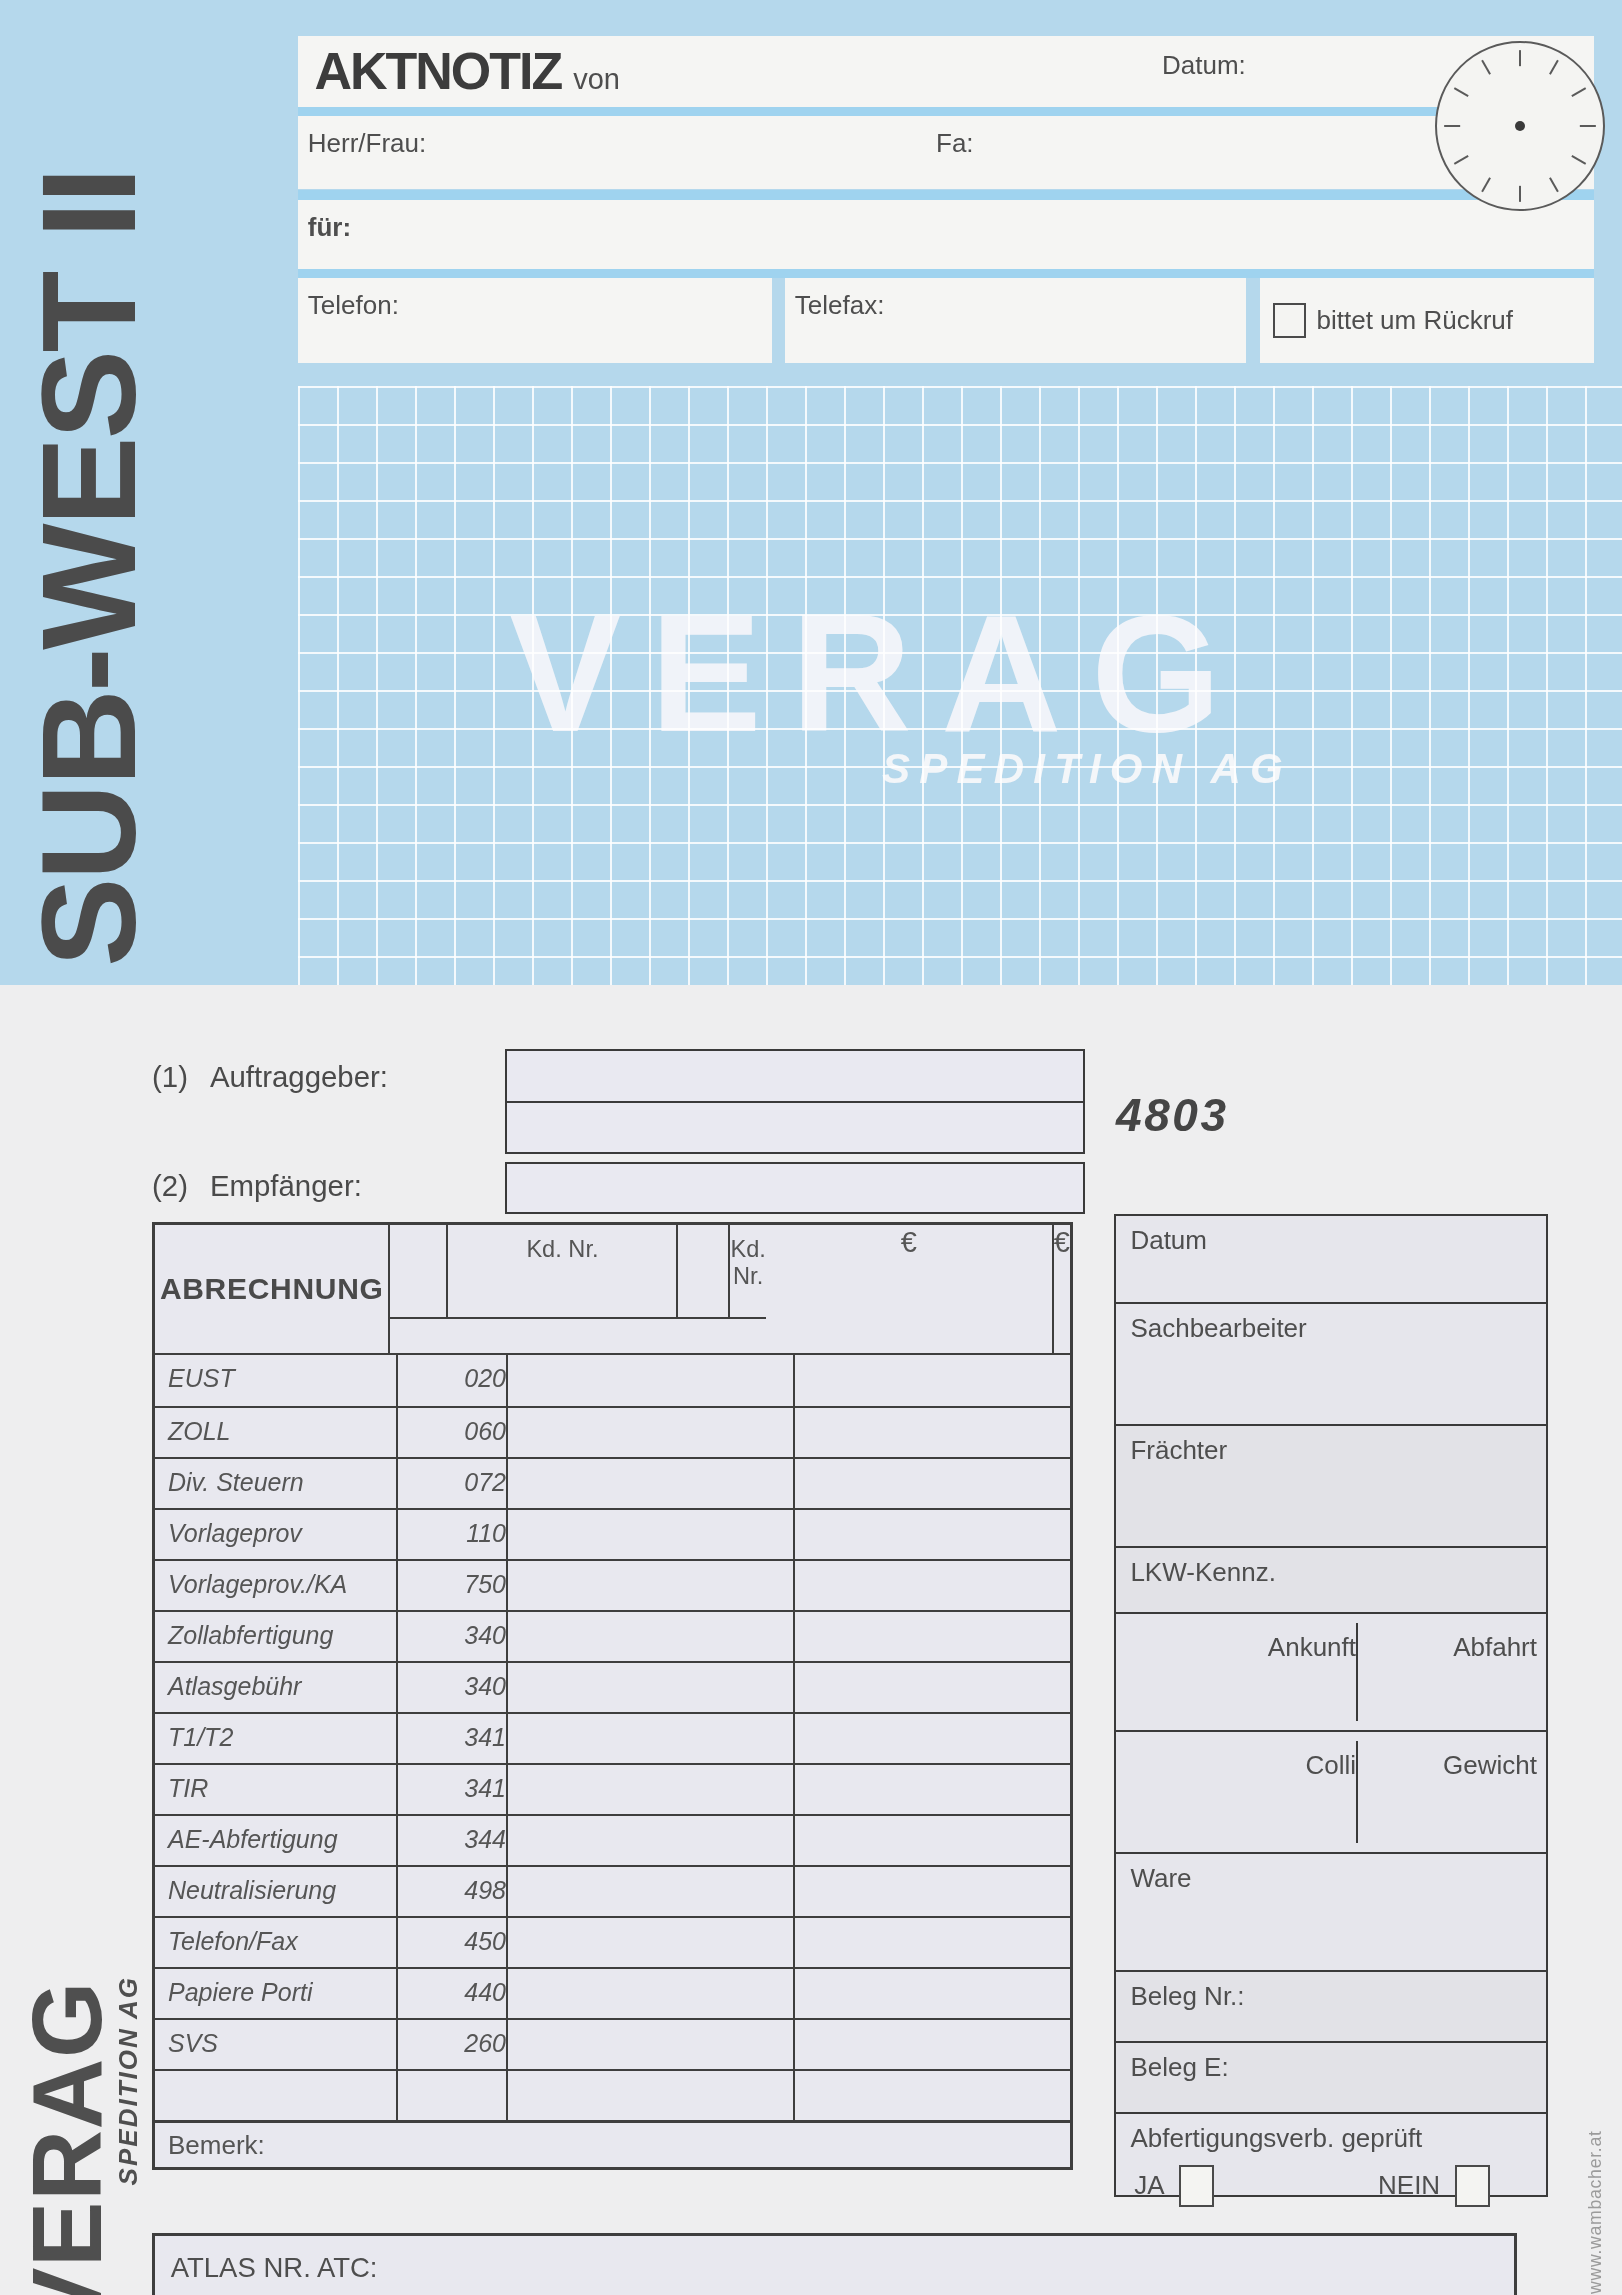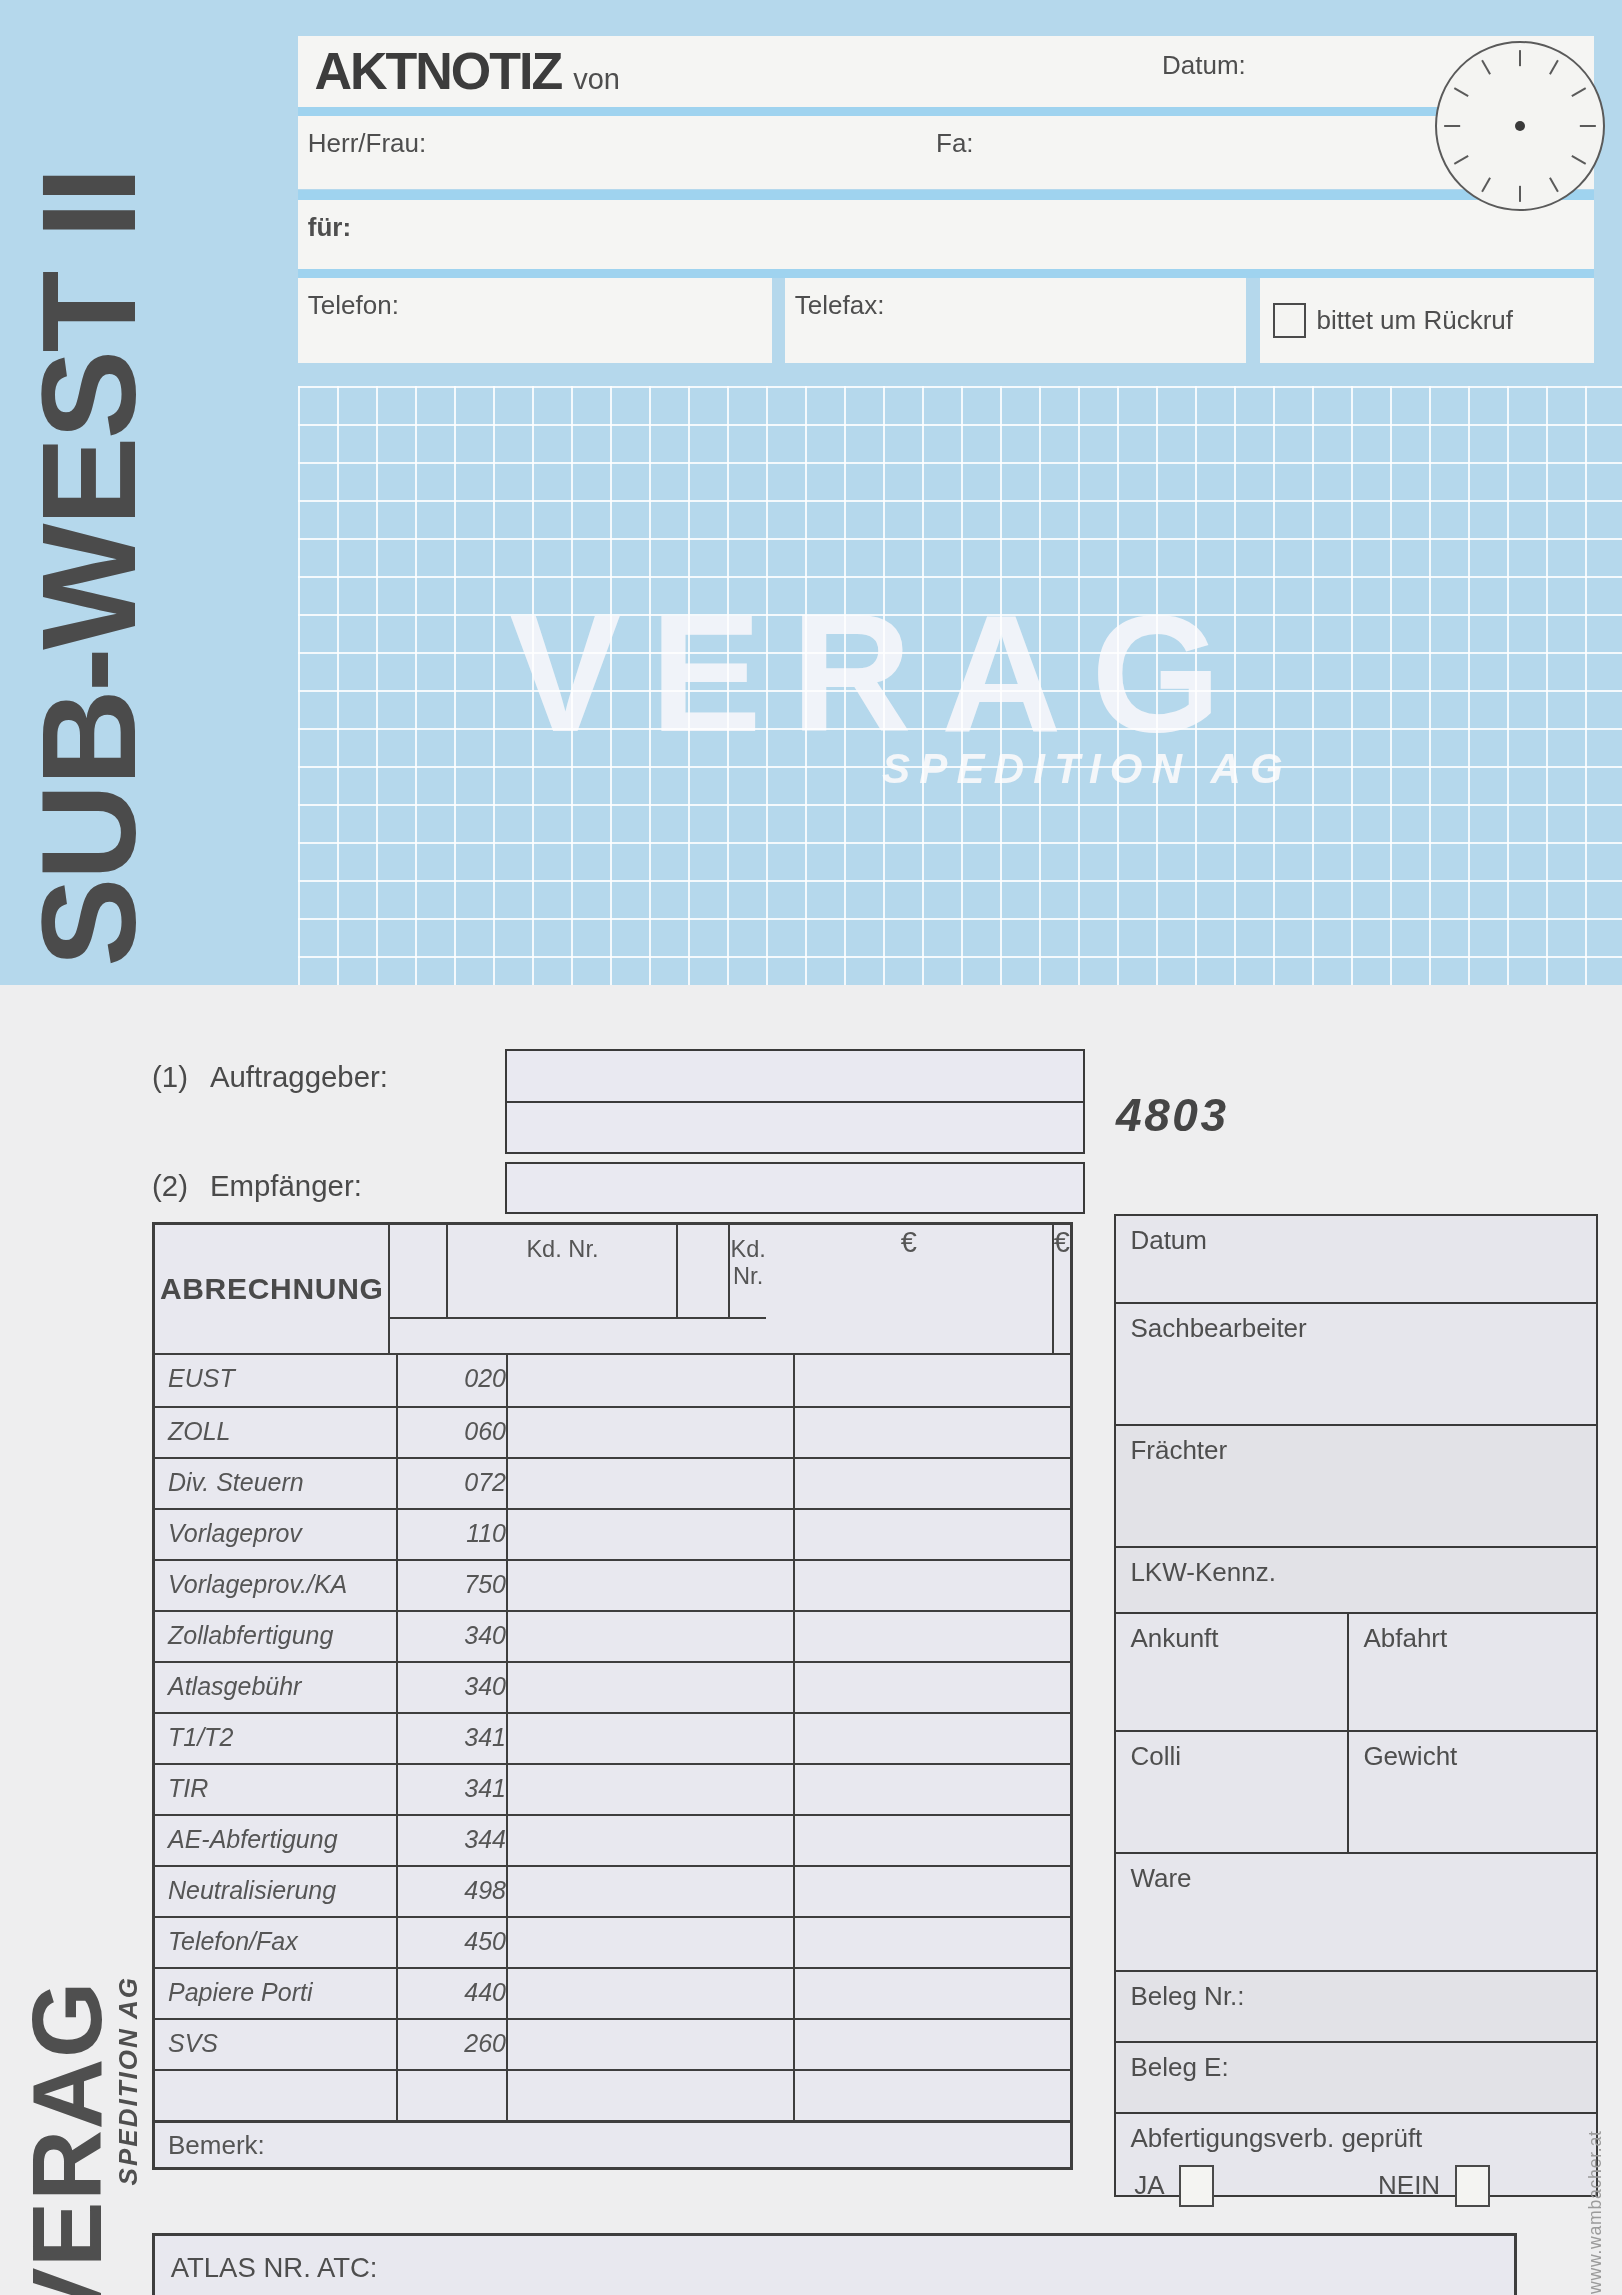--- a/index.html
+++ b/index.html
@@ -88,25 +88,25 @@
   .ab-c-v1{width:287px;border-right:2px solid #3e3e3e;}
   .ab-c-v2{flex:1;}
   .ab-body{border-top:2.6px solid #3e3e3e;}
   .ab-body .ab-row:first-child{border-top:none;}
   .ab-bemerk{height:47px;border-top:3.3px solid #3e3e3e;font-size:26px;line-height:44px;
     padding-left:13px;box-sizing:border-box;}
   .ab-siehe{height:50px;border-top:1.3px solid #3e3e3e;position:relative;box-sizing:border-box;}
   .siehe-txt{position:absolute;right:60px;top:7.9px;font-size:16.4px;line-height:17.7px;color:#555;text-align:left;}
   .siehe-box{position:absolute;right:10.5px;top:7.9px;width:37px;height:31px;}
   
-  .detail{position:absolute;left:1114px;top:1214px;width:484px;border:2.6px solid #3a3a3a;
+  .detail{position:absolute;left:1114px;top:1214px;width:434px;border:2.6px solid #3a3a3a;
     box-sizing:border-box;background:#e6e6ec;}
   .d-box{border-top:2.6px solid #3a3a3a;box-sizing:border-box;padding:9.2px 0 0 14.4px;font-size:26px;color:#4e4e4e;}
   .d-box:first-child{border-top:none;}
-  .d-split{display:flex;padding:0;}
+  .d-split{display:flex;padding:9px;text-align:right;}
   .d-split .dc{box-sizing:border-box;padding:9.2px 0 0 14.4px;height:100%;}
   .d-split .dc1{width:233px;border-right:2.6px solid #3a3a3a;}
   .d-split .dc2{flex:1;}
   .d-abf-row{display:flex;align-items:center;margin:10.5px 0 0 3.9px;}
   .d-abf-row .cbx{width:31px;height:38px;}
   .ja{margin-right:14.4px;}
   .nein{margin:0 14.4px 0 164px;}
   
   .atlas{position:absolute;left:152px;top:2233px;width:1365px;height:98px;
     border:3.3px solid #3e3e3e;background:#e8e8ef;box-sizing:border-box;

